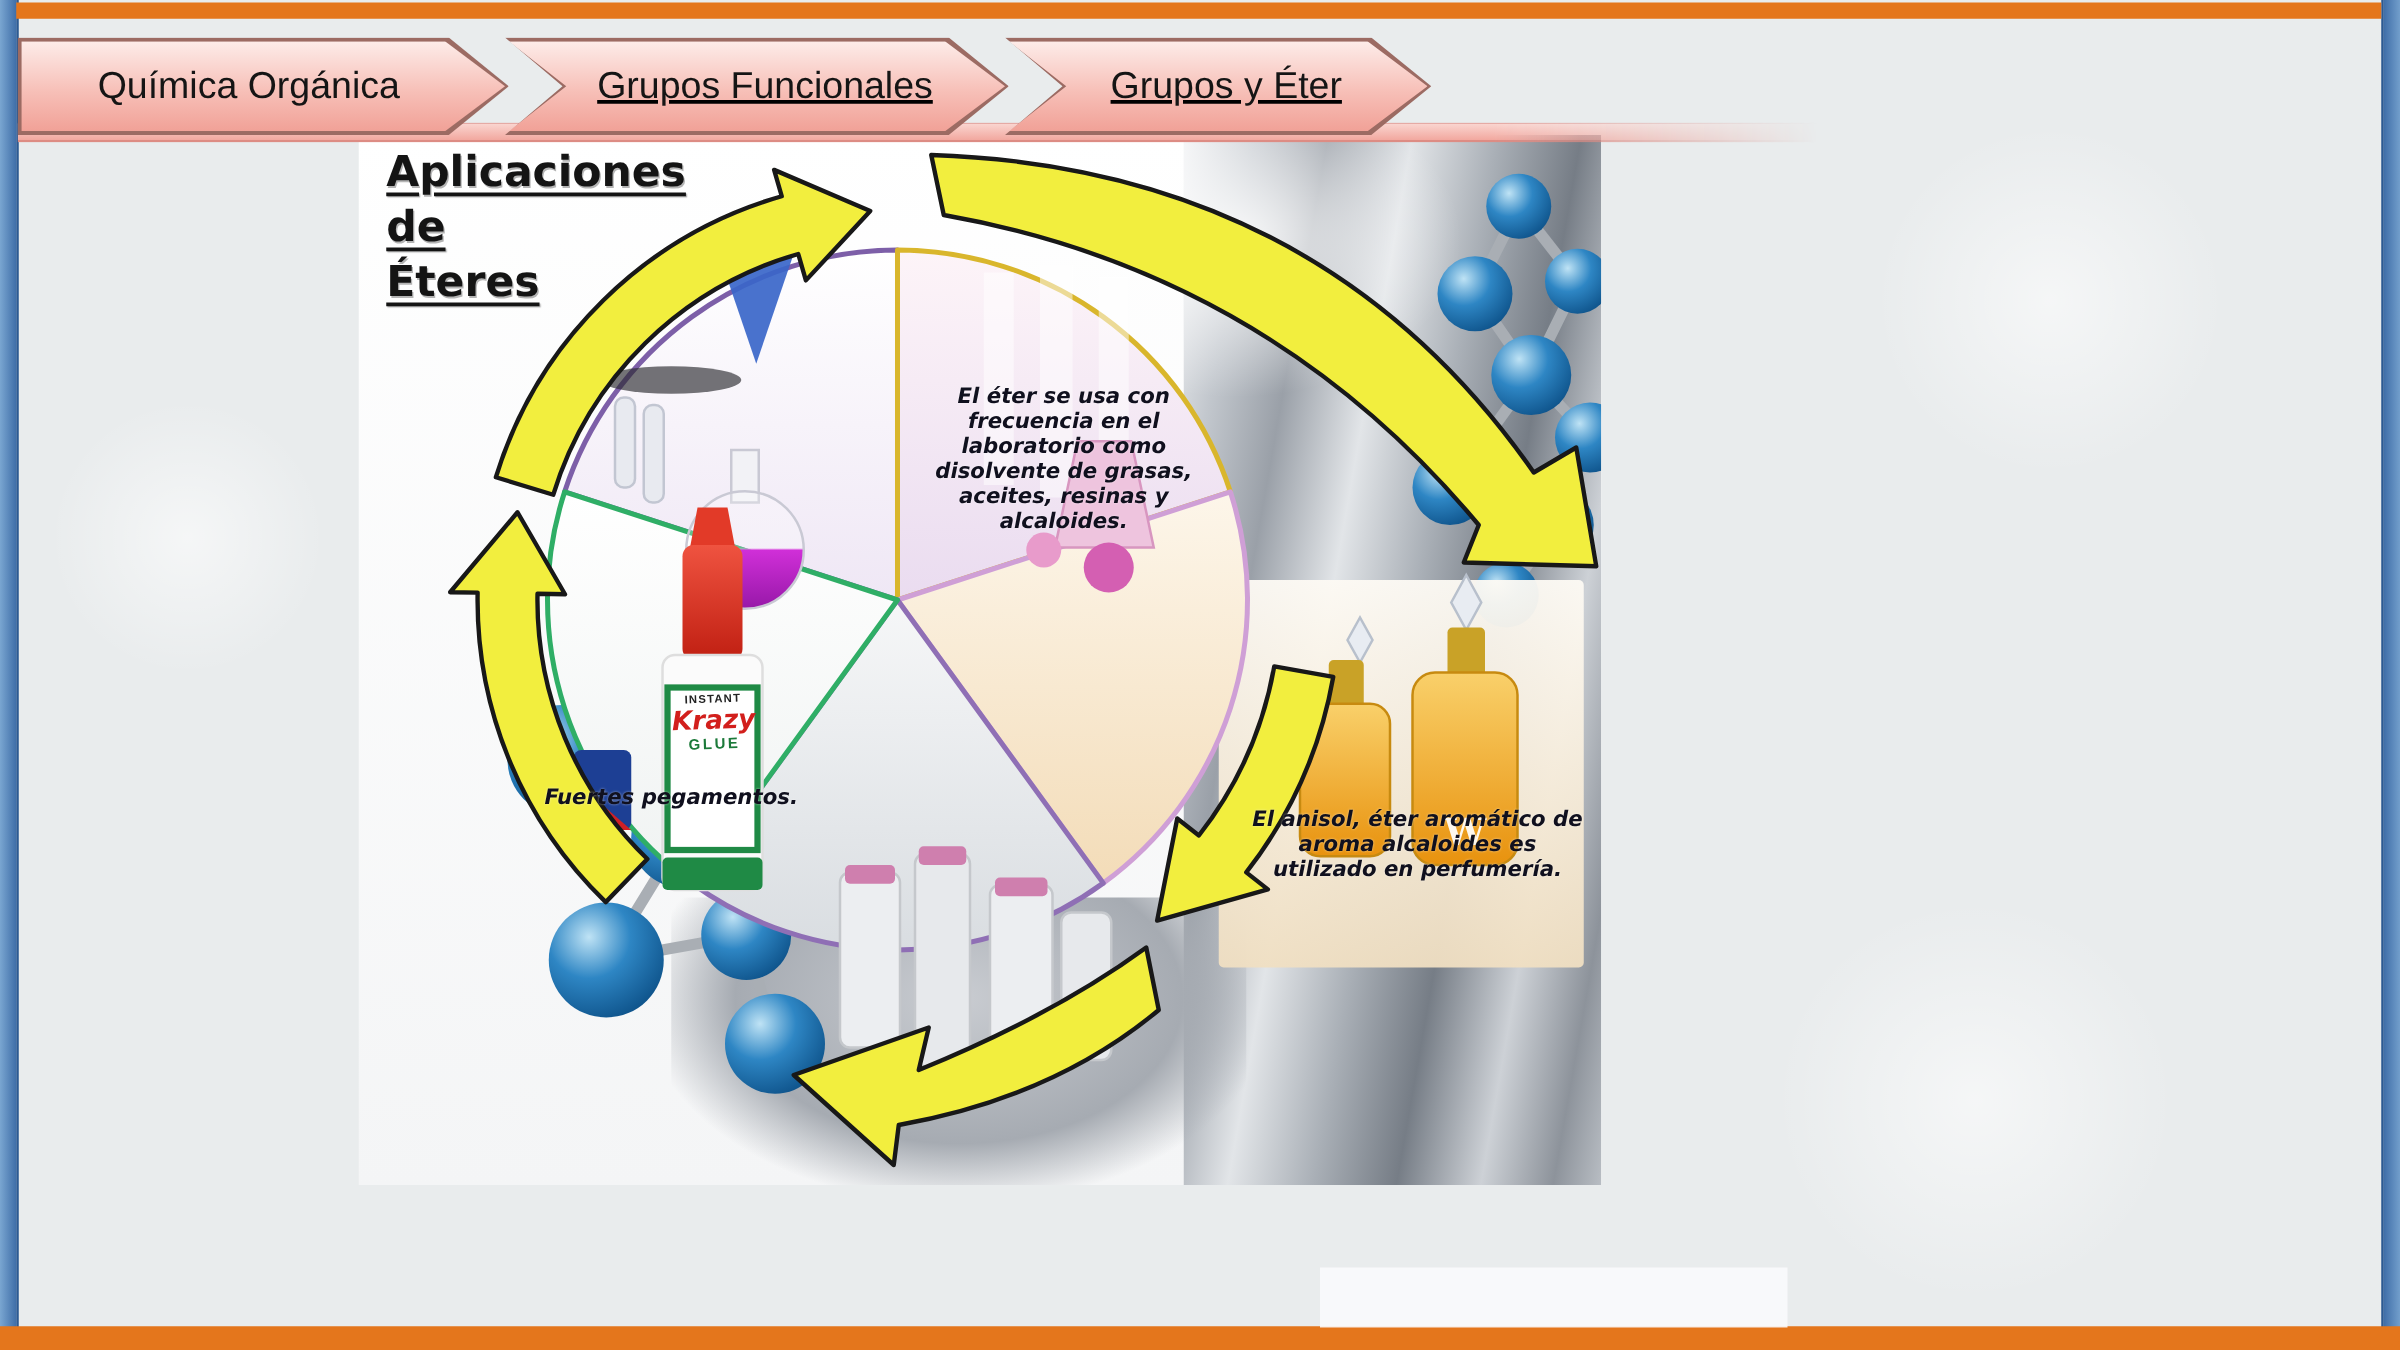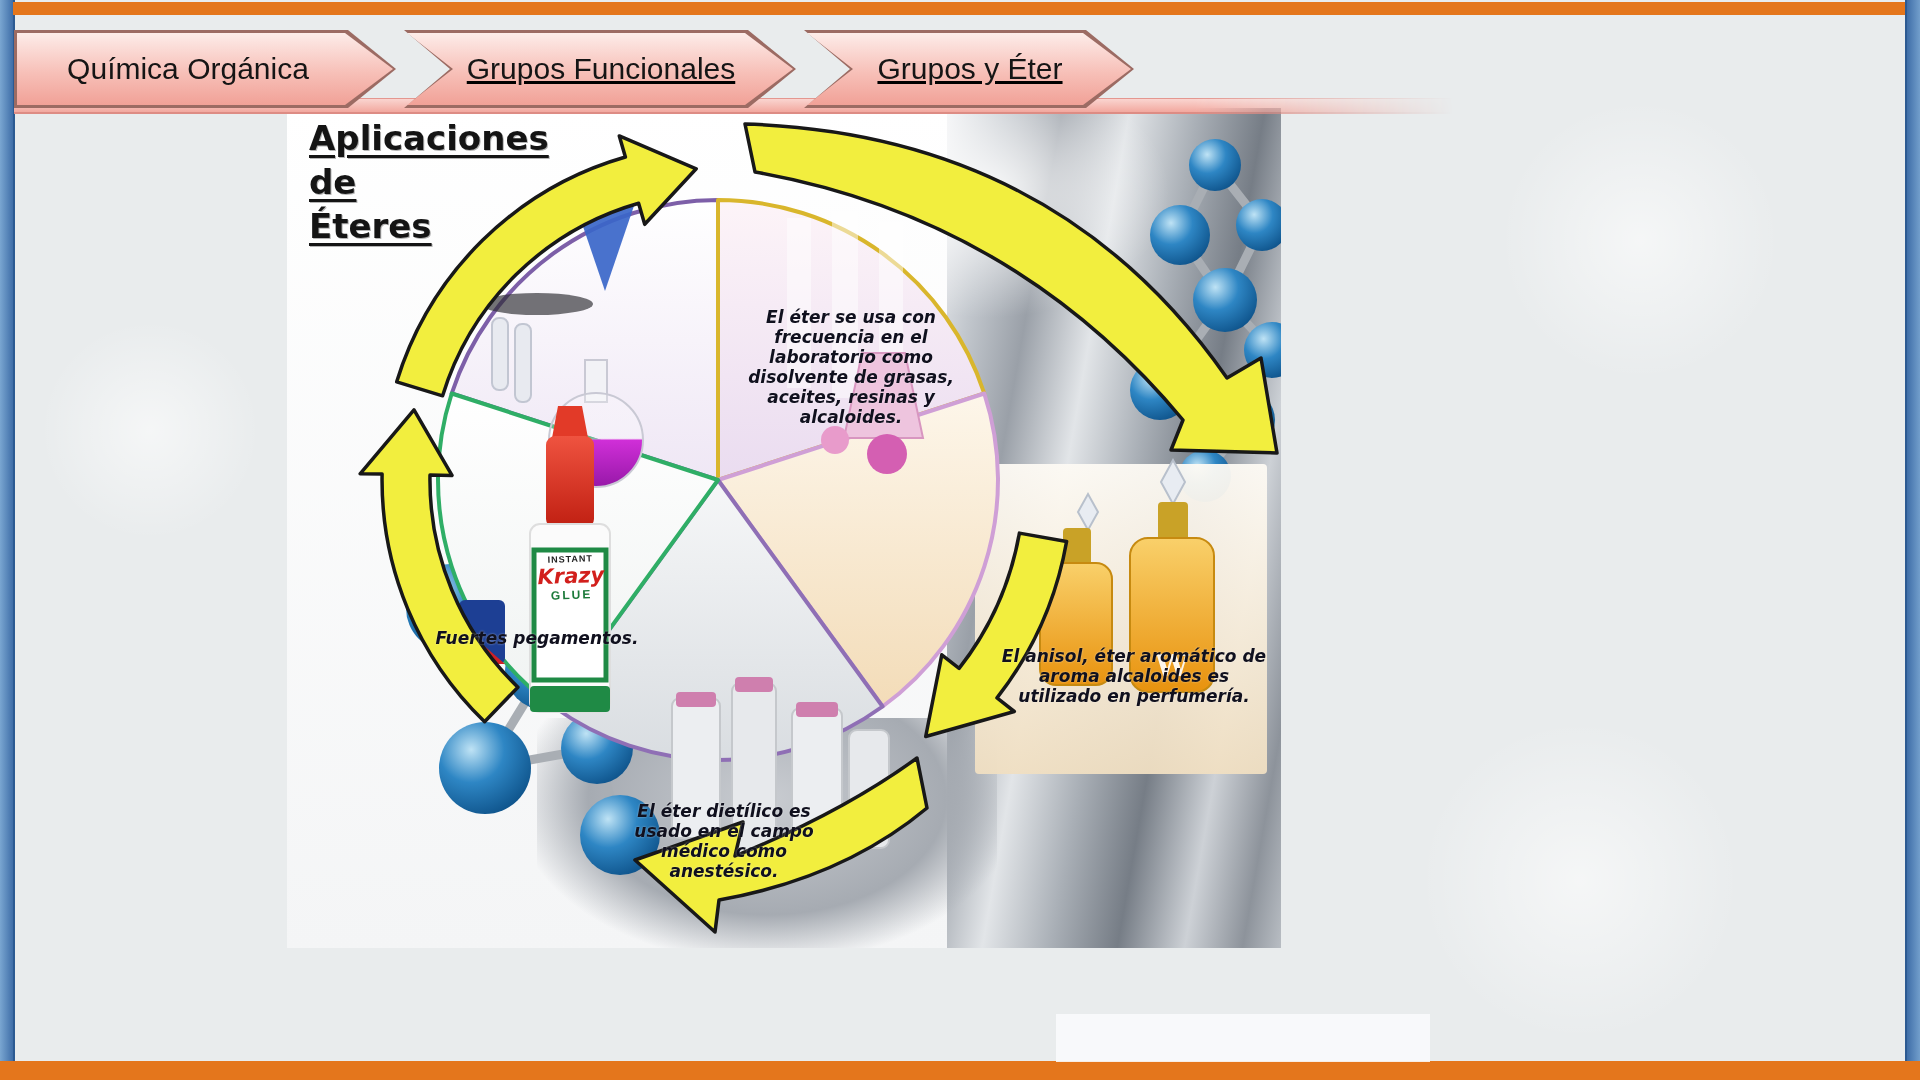--- a/index.html
+++ b/index.html
@@ -15,21 +15,21 @@
   .blob{position:absolute;border-radius:50%;background:radial-gradient(closest-side,rgba(255,255,255,.55),rgba(255,255,255,0));}
   .white-box{position:absolute;left:1056px;top:1014px;width:374px;height:48px;background:rgba(250,251,252,.9);}
   
   .pink-band{position:absolute;left:14px;top:98px;width:1440px;height:13px;z-index:2;
              background:linear-gradient(180deg,#fad5d0,#f2a89f);
              border-top:1px solid #e49790;border-bottom:2px solid #dd8c84;
              -webkit-mask-image:linear-gradient(90deg,#000 82%,transparent 100%);
              mask-image:linear-gradient(90deg,#000 82%,transparent 100%);}
   
   .chev{position:absolute;top:30px;height:78px;z-index:3;filter:drop-shadow(0 2px 2px rgba(120,60,55,.35));}
-  .chev,.chev-inner{clip-path:polygon(0 0,calc(100% - 48px) 0,100% 50%,calc(100% - 48px) 100%,0 100%);}
+  .chev,.chev-inner{clip-path:polygon(0 0,calc(100% - 48px) 0,100% 50%,calc(100% - 48px) 100%,0 100%);padding-left:11px;}
   .chev.notched,.chev.notched .chev-inner{clip-path:polygon(0 0,calc(100% - 48px) 0,100% 50%,calc(100% - 48px) 100%,0 100%,46px 50%);text-decoration:underline;}
   .chev{background:#9c6b63;}
   .chev-inner{position:absolute;inset:3px;background:linear-gradient(180deg,#fdece9 0%,#f7c0b8 55%,#f1a197 100%);
               display:flex;align-items:center;justify-content:center;}
   .chev-label{font-size:30px;color:#151515;padding-right:34px;white-space:nowrap;}
   .notched .chev-label{padding-left:36px;}
   
   .photo{position:absolute;left:287px;top:108px;width:994px;height:840px;overflow:hidden;
          background:linear-gradient(180deg,#ffffff,#f4f5f6);z-index:1;}
   .metal-col{position:absolute;left:660px;top:0;width:334px;height:840px;
@@ -247,21 +247,20 @@
         </g>
     </svg>
 
     <div class="diagram-title">
       <span>Aplicaciones de</span><br>
       <span>Éteres</span>
     </div>
 
     <div class="wtext t2">El éter se usa con frecuencia en el laboratorio como disolvente de grasas, aceites, resinas y alcaloides.</div>
     <div class="wtext t3">El anisol, éter aromático de aroma alcaloides es utilizado en perfumería.</div>
-    <div class="wtext t4">El éter dietílico es usado en el campo médico como anestésico.</div>
     <div class="wtext t5">Fuertes pegamentos.</div>
 
     <div class="glue-label">
       <span class="l1">INSTANT</span>
       <span class="l2">Krazy</span>
       <span class="l3">GLUE</span>
     </div>
   </div>
 </div>
 

